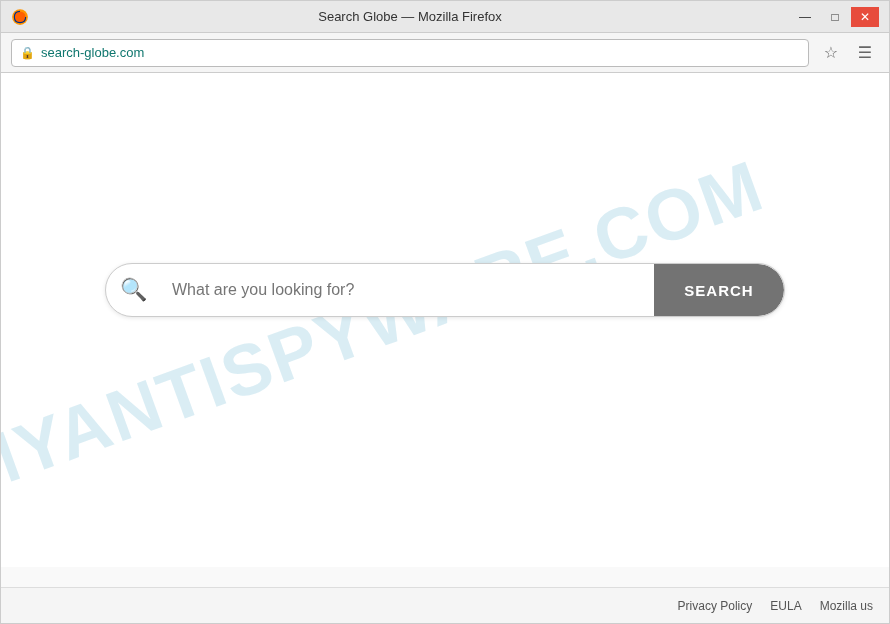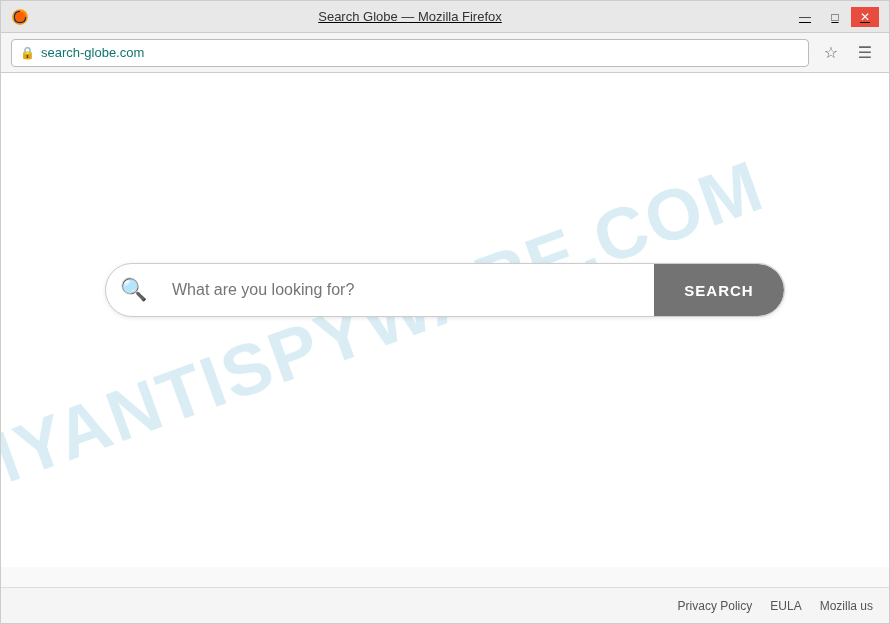--- a/index.html
+++ b/index.html
@@ -18,21 +18,20 @@
     
     .title-bar {
       height: 32px;
       background: #e8e8e8;
       display: flex;
       align-items: center;
       justify-content: space-between;
       padding: 0 10px;
       border-bottom: 1px solid #ccc;
       flex-shrink: 0;
-      text-decoration: underline;
     }
     .title-bar-left {
       display: flex;
       align-items: center;
       gap: 6px;
     }
     .firefox-icon {
       width: 18px;
       height: 18px;
     }

